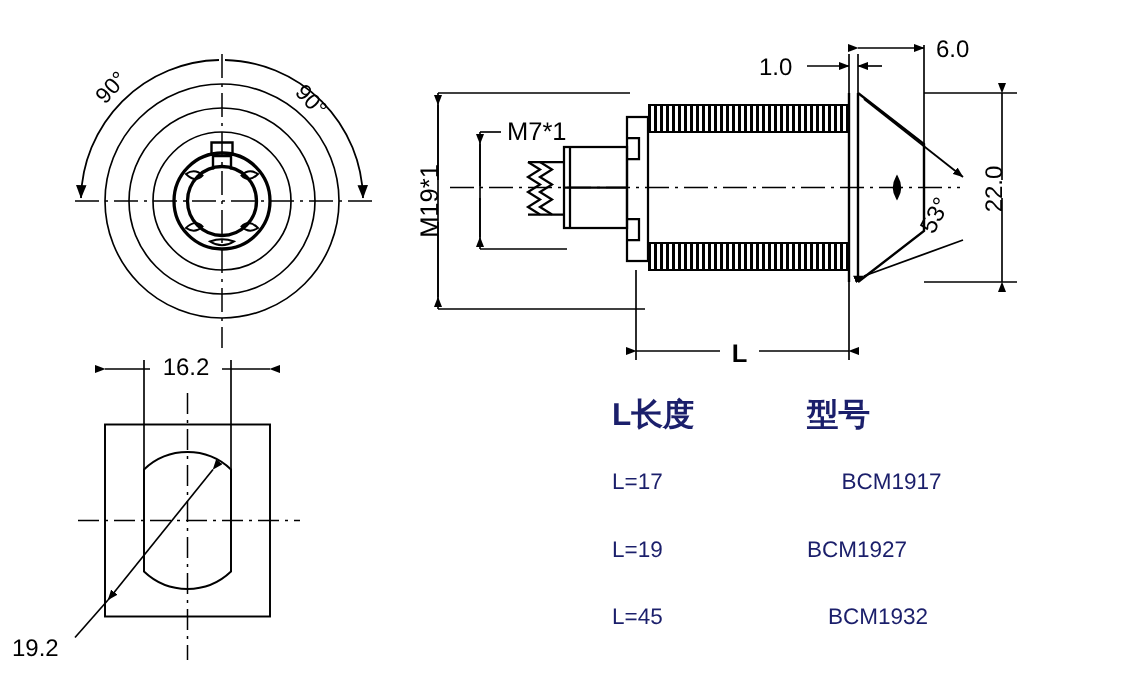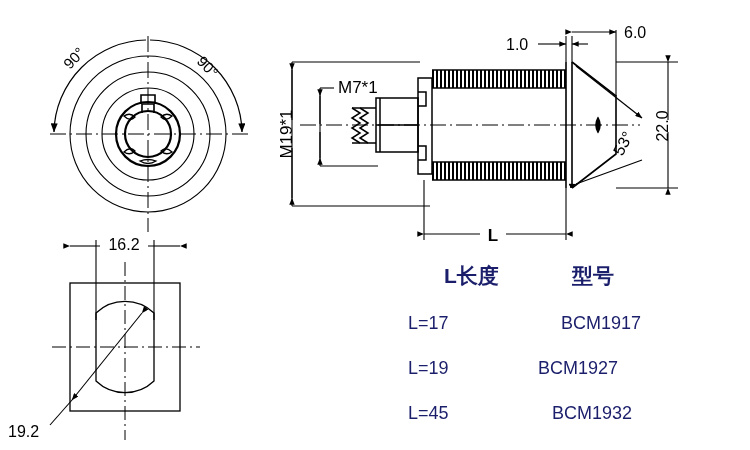--- a/index.html
+++ b/index.html
@@ -10,21 +10,21 @@
   }
   #root{position:absolute;inset:0;}
   svg.drawing{position:absolute;left:0;top:0;width:750px;height:450px;}
 
   .tbl{position:absolute;}
   .tbl-cell{
     position:absolute;white-space:nowrap;
     color:#1b1f6b;font-family:"Liberation Sans", sans-serif;
   }
   .hdr{font-weight:bold;font-size:21px;letter-spacing:0px;}
-  .row{font-weight:normal;font-size:18px;}
+  .row{font-weight:normal;font-size:15px;}
 </style>
 </head>
 <body>
 
 <div id="root">
 
   <svg class="drawing" viewBox="0 0 750 450">
     <defs>
       <marker id="ah" markerWidth="9" markerHeight="7" refX="8.6" refY="3.5" orient="auto" markerUnits="userSpaceOnUse">
         <path d="M0,0 L9,3.5 L0,7 z" fill="#000"></path>
@@ -195,22 +195,22 @@
         <line x1="424" y1="180" x2="424" y2="240"></line>
         <line x1="566" y1="188" x2="566" y2="240"></line>
         <line x1="424" y1="234" x2="480" y2="234" marker-start="url(#ahs)"></line>
         <line x1="566" y1="234" x2="506" y2="234" marker-start="url(#ahs)"></line>
       </g>
       <text x="493" y="241" font-size="17" text-anchor="middle" font-family="Liberation Sans, sans-serif" font-weight="bold">L</text>
     </g>
   </svg>
 
   <div class="tbl">
-    <div class="tbl-cell hdr" style="left:408px;top:262px;margin-left:36px;">L长度</div>
-    <div class="tbl-cell hdr" style="left:538px;top:262px;margin-left:34px;">型号</div>
+    <div class="tbl-cell hdr" style="left:408px;top:262px;">L长度</div>
+    <div class="tbl-cell hdr" style="left:538px;top:262px;">型号</div>
 
     <div class="tbl-cell row" style="left:408px;top:313px;">L=17</div>
     <div class="tbl-cell row" style="left:561px;top:313px;">BCM1917</div>
 
     <div class="tbl-cell row" style="left:408px;top:358px;">L=19</div>
     <div class="tbl-cell row" style="left:538px;top:358px;">BCM1927</div>
 
     <div class="tbl-cell row" style="left:408px;top:403px;">L=45</div>
     <div class="tbl-cell row" style="left:552px;top:403px;">BCM1932</div>
   </div>

